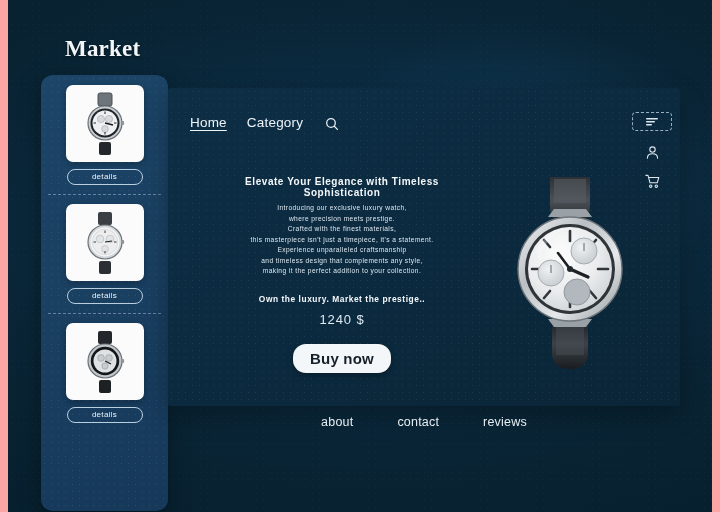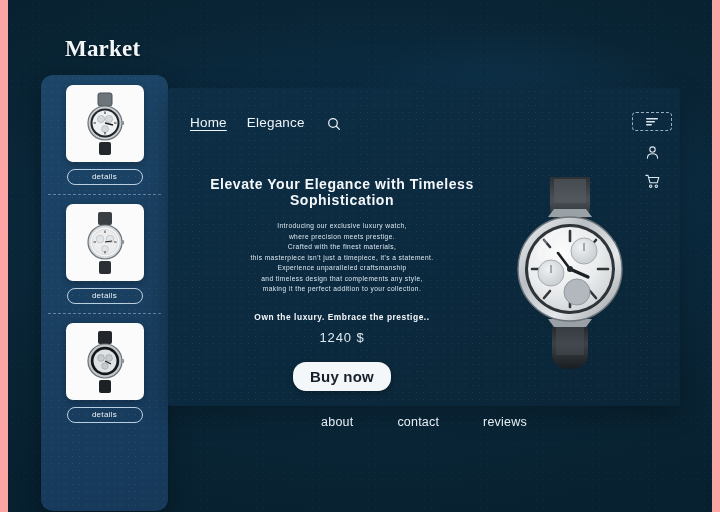--- a/index.html
+++ b/index.html
@@ -183,24 +183,24 @@
   
   #hero {
     position: absolute;
     left: 40px;
     top: 88px;
     width: 268px;
     text-align: center;
     color: #e8f0f6;
   }
   #headline {
-    font-size: 14px;
+    font-size: 10px;
     font-weight: bold;
     letter-spacing: .55px;
-    margin-bottom: 13px;
+    margin-bottom: 5px;
     color: #f4f8fb;
   }
   .body-line {
     font-size: 6.6px;
     letter-spacing: .42px;
     line-height: 10.5px;
     color: #dce8f0;
   }
   #tagline {
     margin-top: 17px;
@@ -336,21 +336,21 @@
         </div>
         <div class="details-btn">details</div>
       </div>
     </div>
 
     <div id="panel">
       <div class="pdots"></div>
 
       <div id="nav">
         <span class="nav-link active">Home</span>
-        <span class="nav-link">Elegance</span>
+        <span class="nav-link">Category</span>
         <span id="search-btn">
           <svg width="14" height="14" viewBox="0 0 14 14" fill="none" stroke="#e6eef4" stroke-width="1.3">
             <circle cx="6" cy="6" r="4.3"></circle>
             <line x1="9.3" y1="9.3" x2="12.4" y2="12.4" stroke-linecap="round"></line>
           </svg>
         </span>
       </div>
 
       <div id="rail">
         <div id="menu-btn">
@@ -373,21 +373,21 @@
 
       <div id="hero">
         <div id="headline">Elevate Your Elegance with Timeless Sophistication</div>
         <div class="body-line">Introducing our exclusive luxury watch,</div>
         <div class="body-line">where precision meets prestige.</div>
         <div class="body-line">Crafted with the finest materials,</div>
         <div class="body-line">this masterpiece isn't just a timepiece, it's a statement.</div>
         <div class="body-line">Experience unparalleled craftsmanship</div>
         <div class="body-line">and timeless design that complements any style,</div>
         <div class="body-line">making it the perfect addition to your collection.</div>
-        <div id="tagline">Own the luxury. Embrace the prestige..</div>
+        <div id="tagline">Own the luxury. Market the prestige..</div>
         <div id="price">1240 $</div>
         <button id="buy-btn">Buy now</button>
       </div>
 
       <div id="hero-watch">
         <svg width="120" height="200" viewBox="0 0 120 200">
           <defs>
             <linearGradient id="strapTop" x1="0" y1="0" x2="0" y2="1">
               <stop offset="0%" stop-color="#2c3135"></stop>
               <stop offset="50%" stop-color="#4a5055"></stop>

